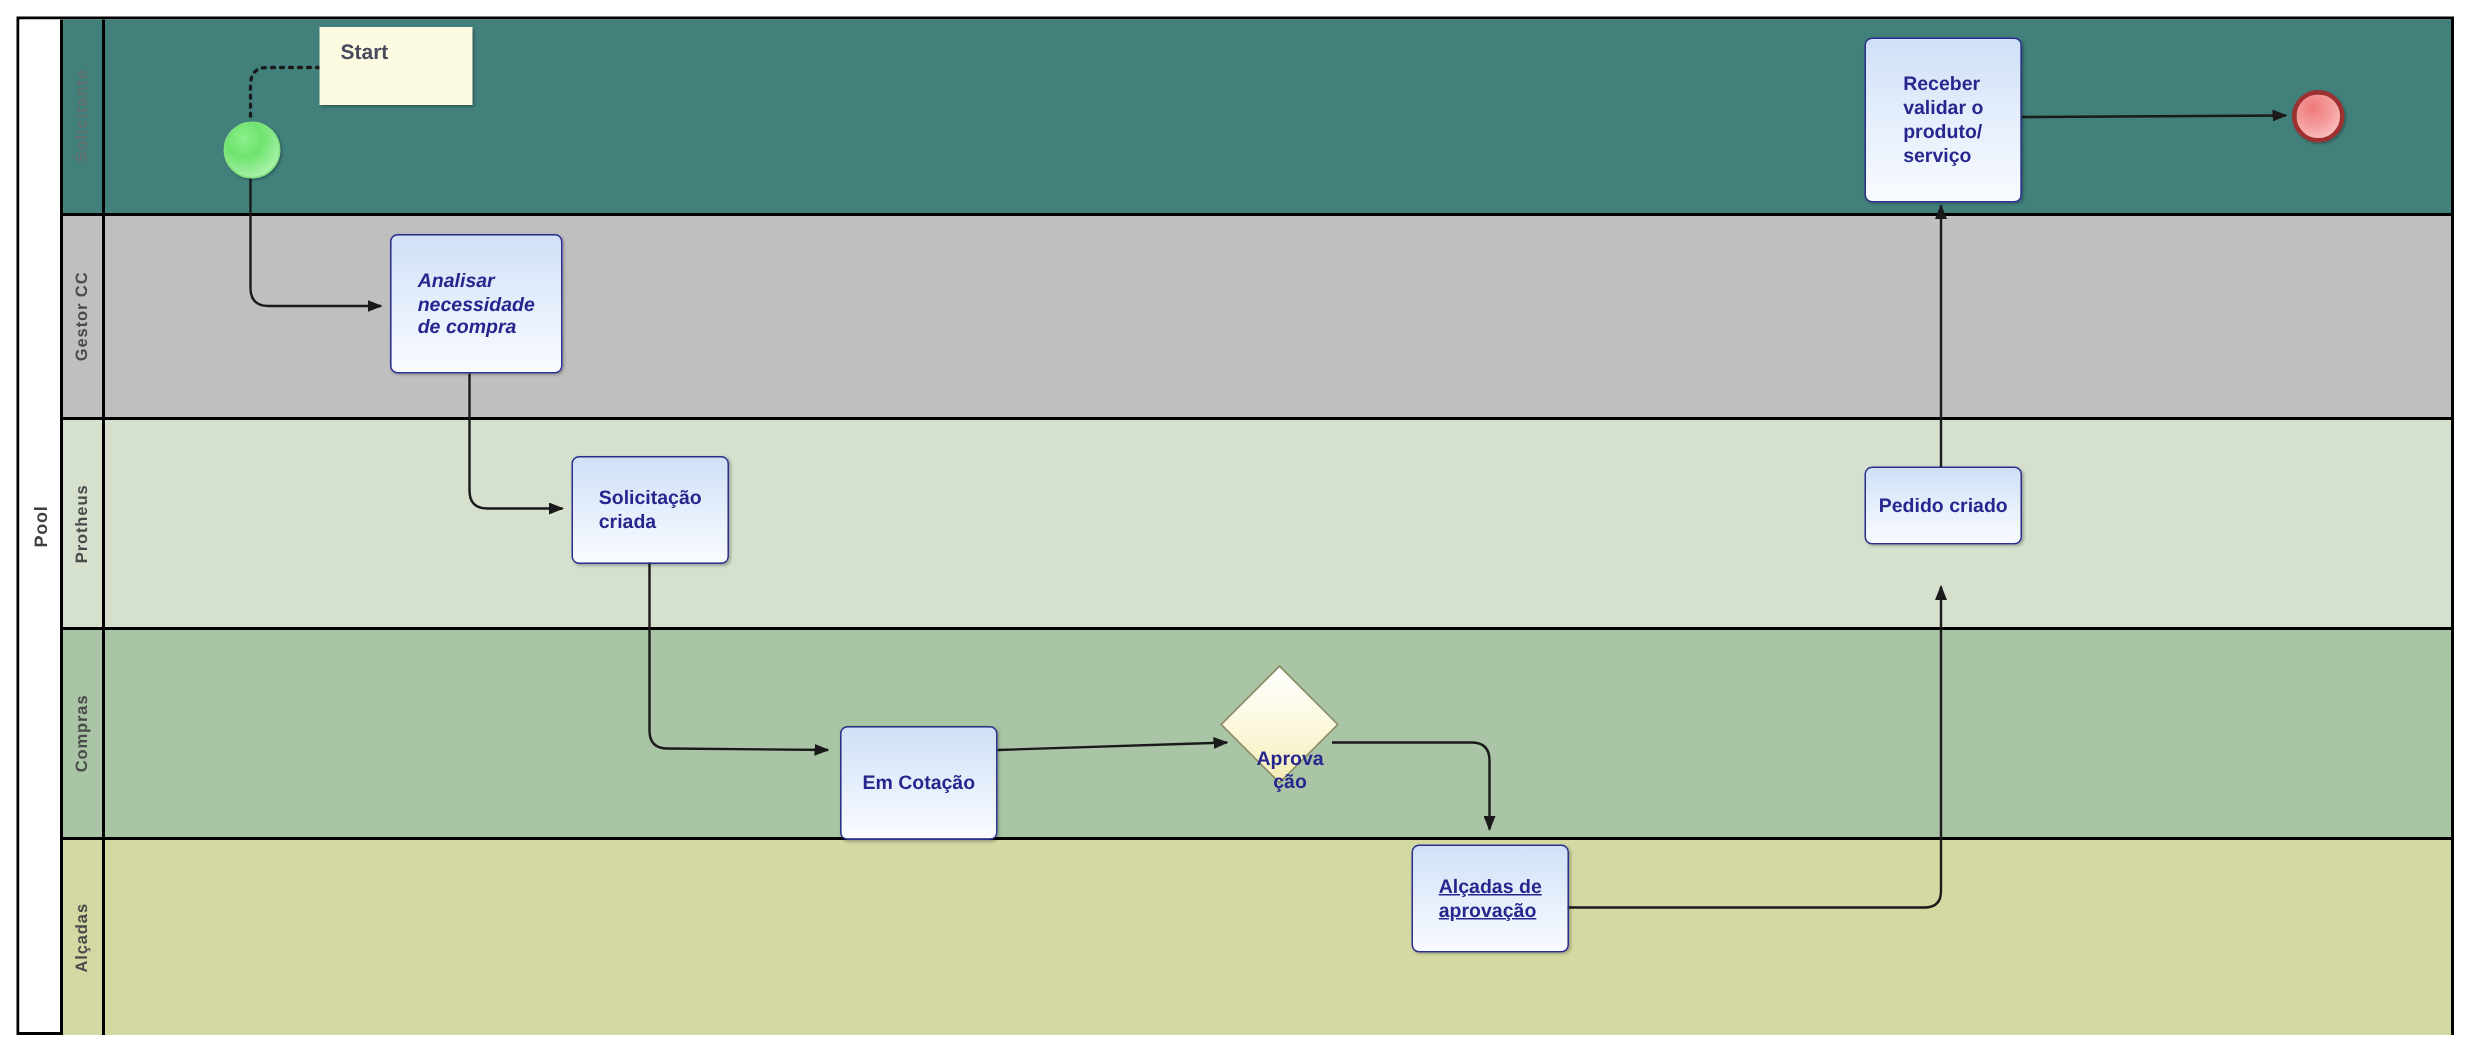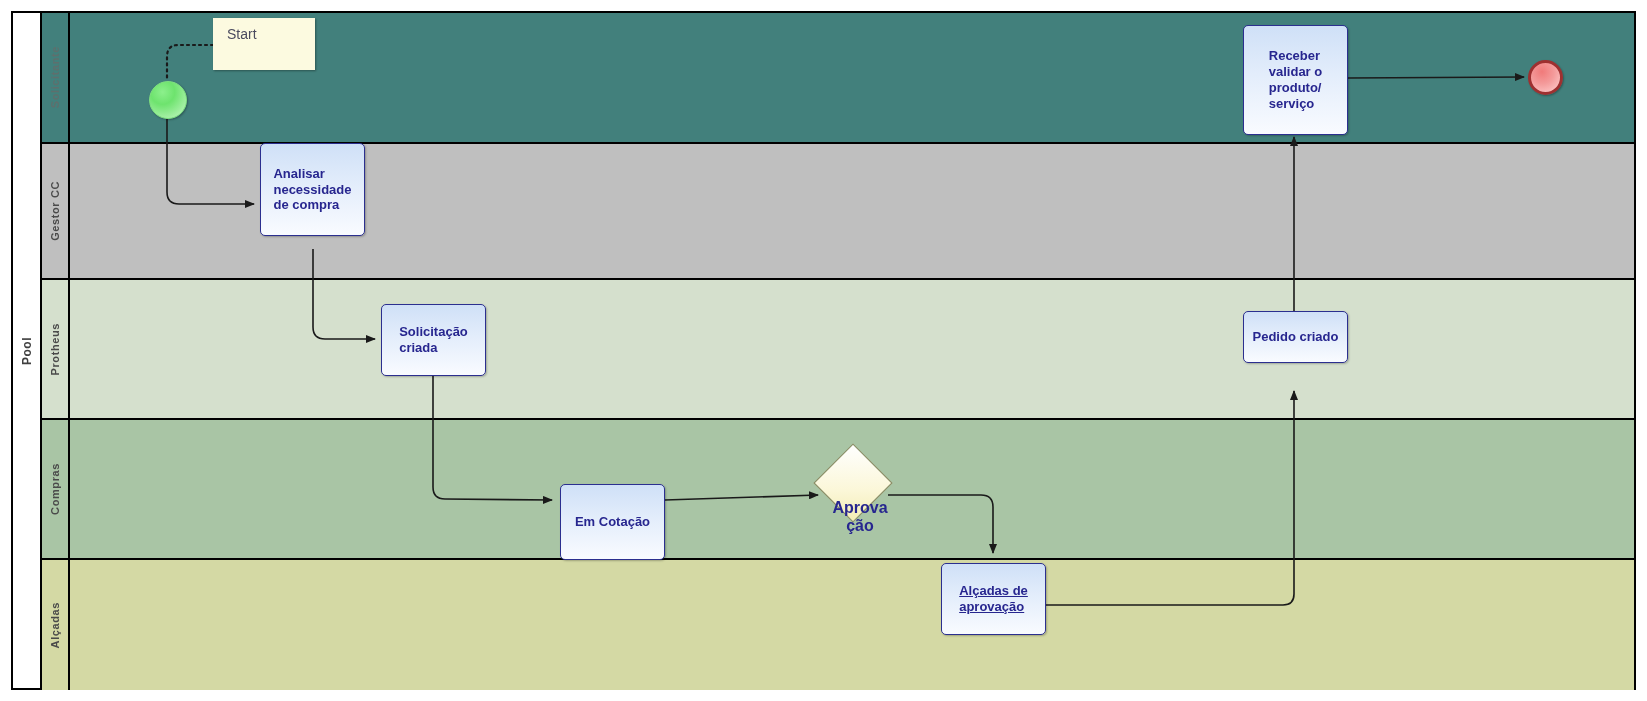--- a/index.html
+++ b/index.html
@@ -128,21 +128,21 @@
     width: 56px;
     height: 56px;
     background: linear-gradient(135deg, #ffffff 0%, #fbf7d8 60%, #f3ecb4 100%);
     border: 1px solid #8c8a63;
     transform: rotate(45deg);
     box-sizing: border-box;
   }
   .gateway-label {
     position: absolute;
     color: #27268f;
-    font-size: 16px;
+    font-size: 13px;
     font-weight: bold;
     line-height: 1.15;
     text-align: center;
     white-space: pre-line;
     width: 90px;
   }
 
   .event {
     position: absolute;
     border-radius: 50%;
@@ -159,21 +159,21 @@
     box-shadow: 1px 1px 2px rgba(0,0,0,0.3);
   }
 
   .note {
     position: absolute;
     background: #fcfae0;
     border: none;
     box-sizing: border-box;
     color: #4a4a5e;
     font-size: 14px;
-    font-weight: normal;
+    font-weight: bold;
     padding: 8px 0 0 14px;
     box-shadow: 1px 1px 2px rgba(0,0,0,0.35);
   }
 
   #flows {
     position: absolute;
     left: 0; top: 0;
     width: 1647px;
     height: 701px;
   }
@@ -264,21 +264,21 @@
   </svg>
 
   <div id="shapes">
 
     <div class="note" style="left:213px; top:18px; width:102px; height:52px;">
       <span>Start</span>
     </div>
 
     <div class="event start" style="left:149px; top:81px; width:38px; height:38px;"></div>
 
-    <div class="task" style="left:260px; top:143px; width:105px; height:93px;">Analisar
+    <div class="task" style="left:260px; top:156px; width:115px; height:93px;font-style:italic;">Analisar
 necessidade
 de compra</div>
 
     <div class="task" style="left:381px; top:304px; width:105px; height:72px;">Solicitação
 criada</div>
 
     <div class="task" style="left:560px; top:470px; width:105px; height:76px;margin-top:14px;">Em Cotação</div>
 
     <div class="gateway" style="left:825px; top:455px;"></div>
     <div class="gateway-label" style="left:815px; top:499px;">Aprova

